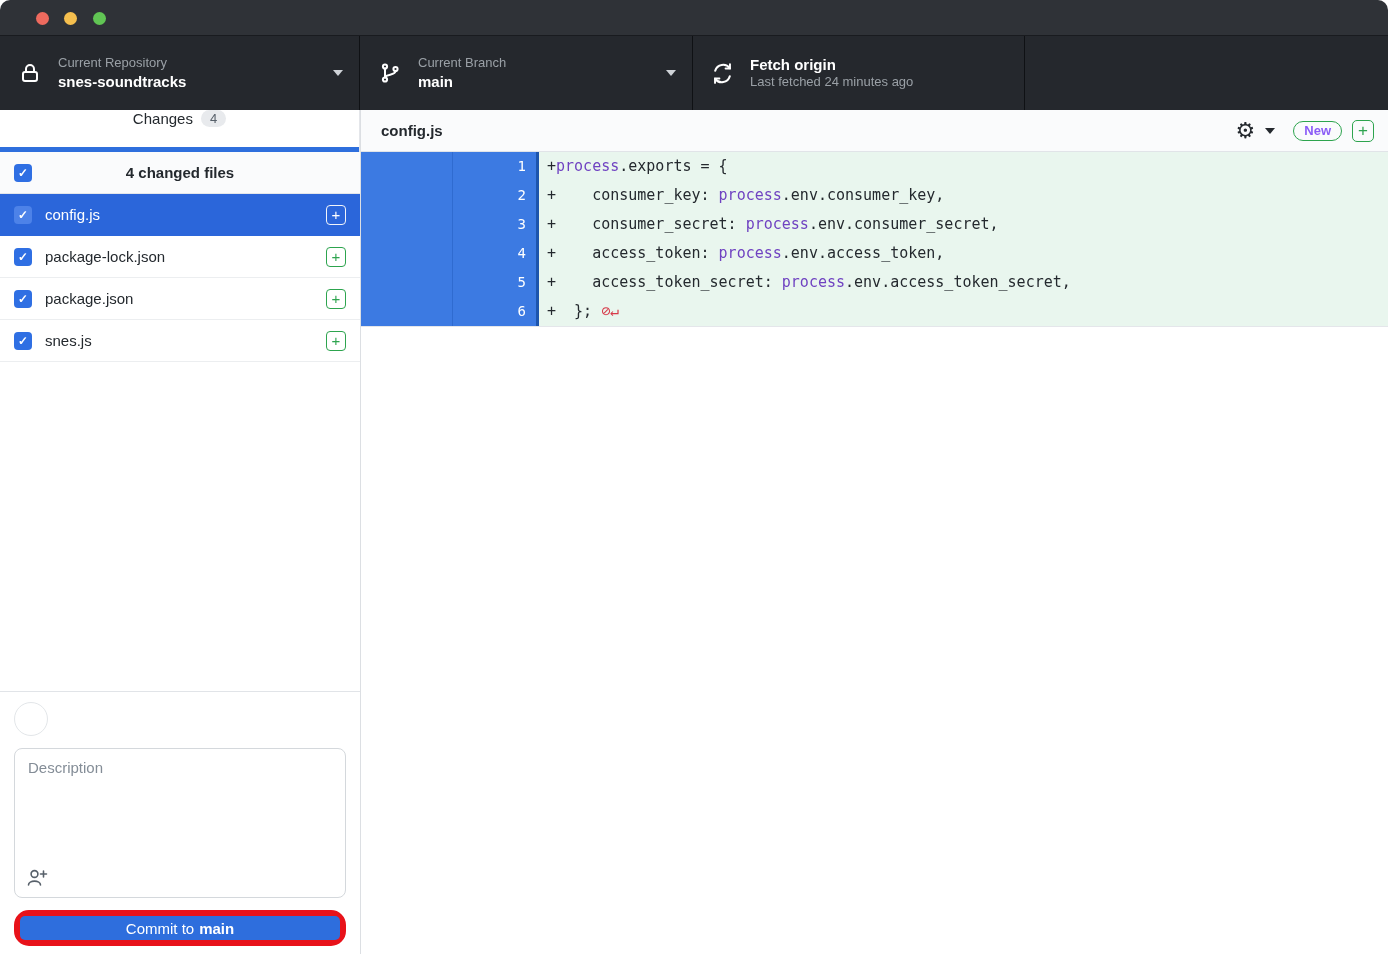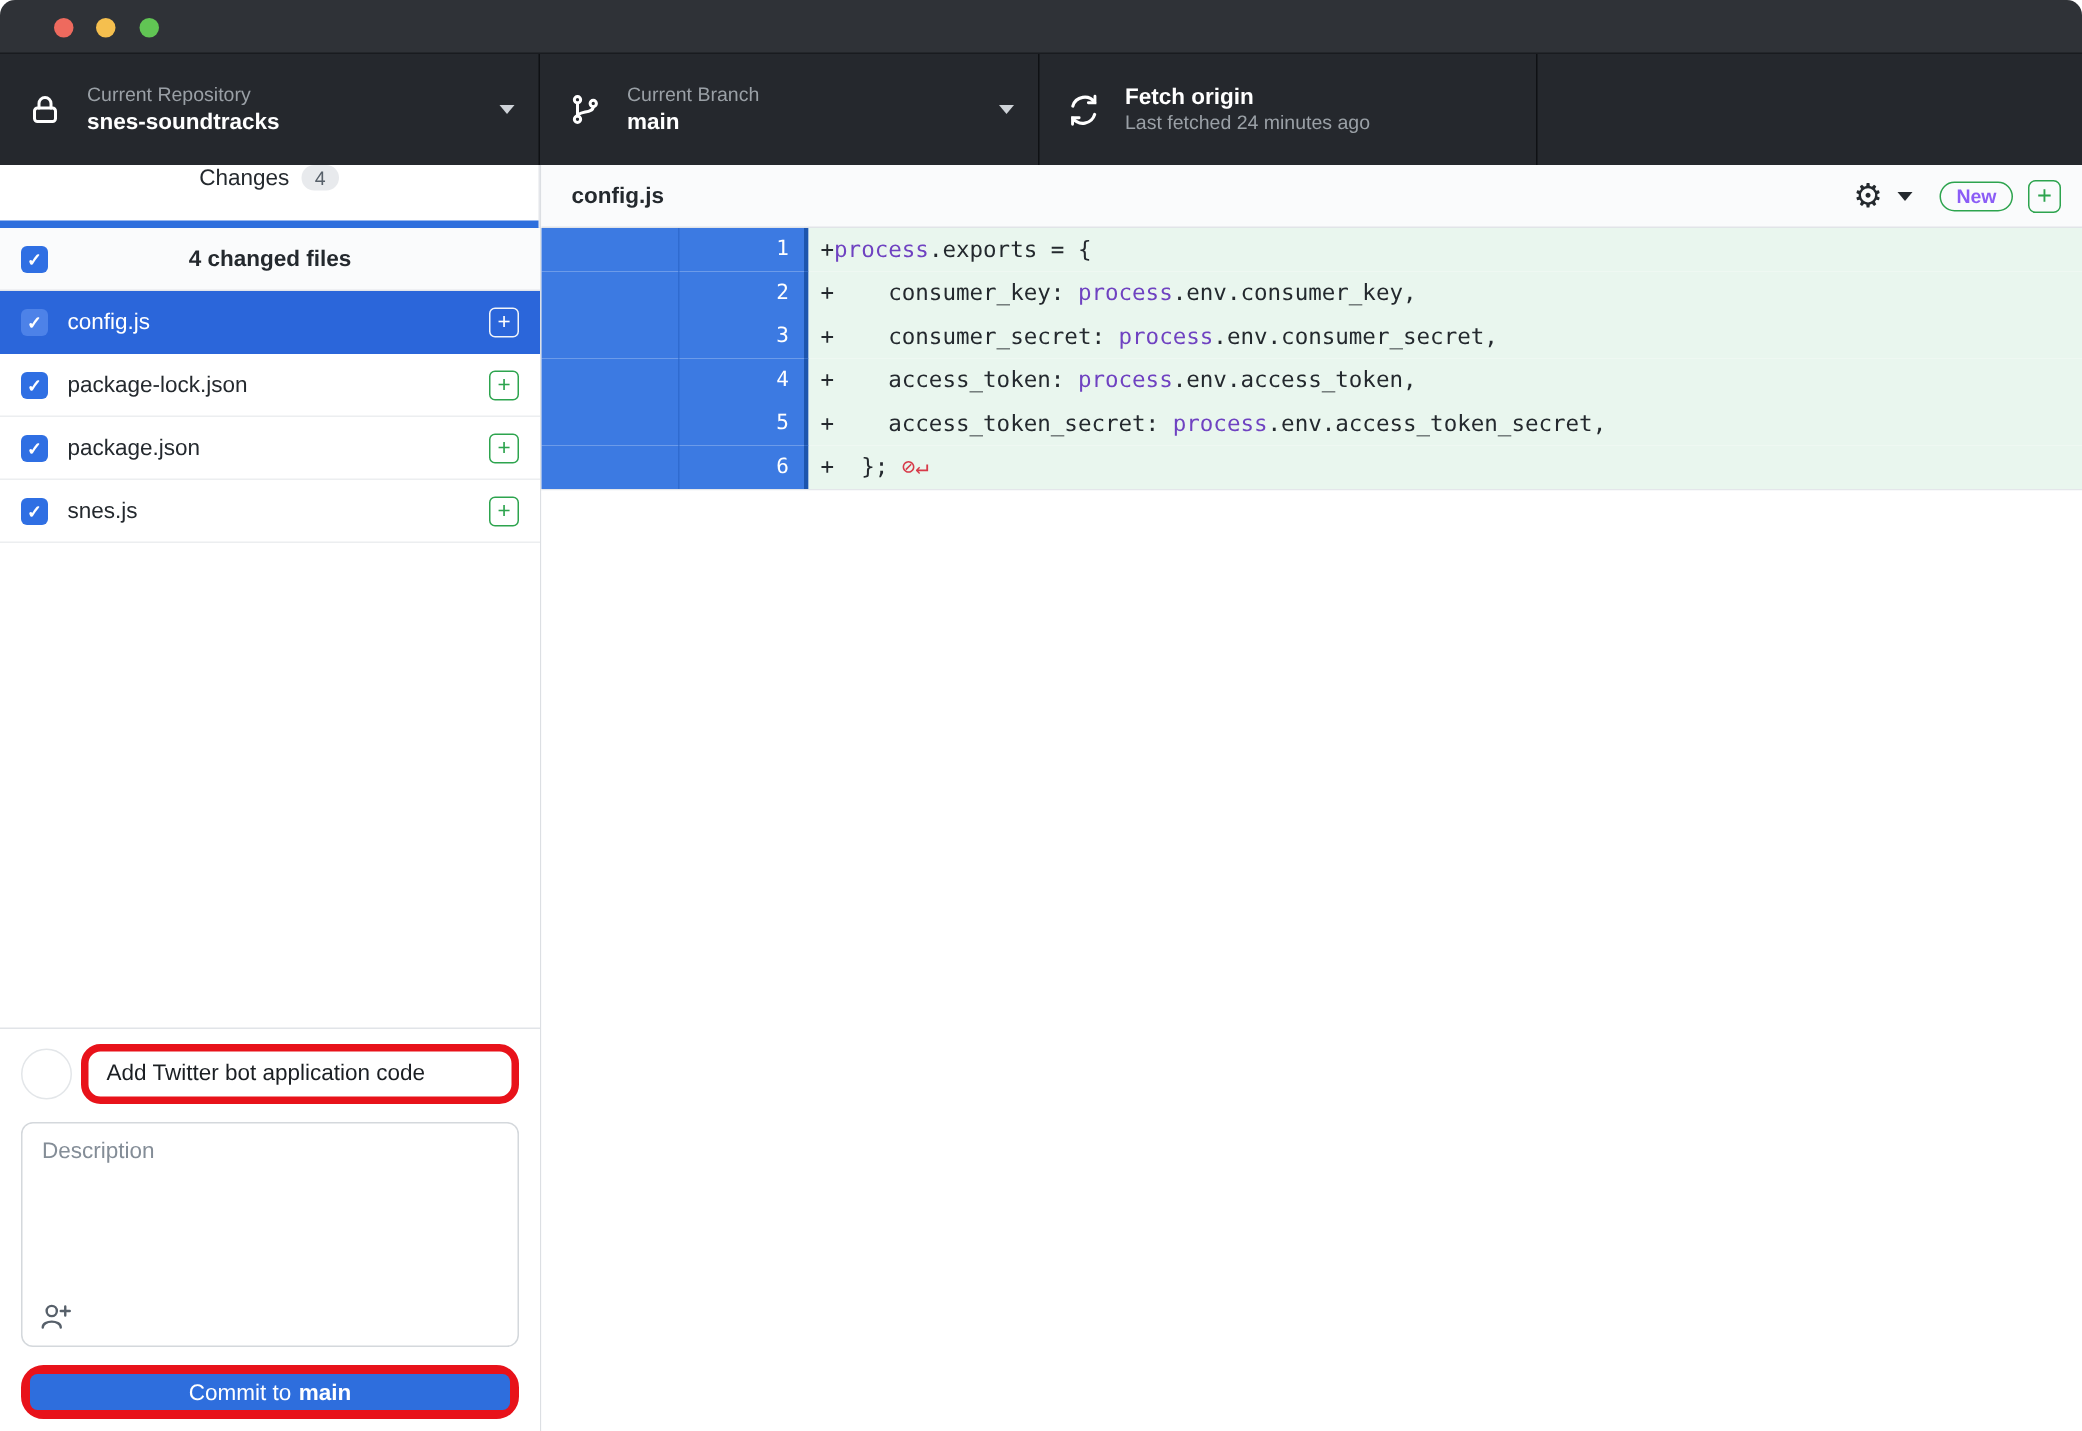--- a/index.html
+++ b/index.html
@@ -212,23 +212,20 @@
               <span class="check">✓</span>
             </span>
             <span class="file-name">snes.js</span>
             <span class="add-box">+</span>
           </div>
         </div>
 
       <div class="commit-panel">
         <div class="summary-row">
           <span class="avatar"></span>
-          <div class="summary-annotation">
-            <div class="summary-text">Add Twitter bot application code</div>
-          </div>
         </div>
         <div class="description-box">
           <span class="desc-placeholder">Description</span>
           <span class="coauthor">
             <svg viewBox="0 0 22 22" width="22" height="22" fill="none" stroke="#57606a" stroke-width="1.6" stroke-linecap="round">
               <circle cx="8.5" cy="8" r="3.4"></circle>
               <path d="M2.5 19 c0 -5.2 12 -5.2 12 0"></path>
               <path d="M17.5 5 v6 M14.5 8 h6"></path>
             </svg>
           </span>

